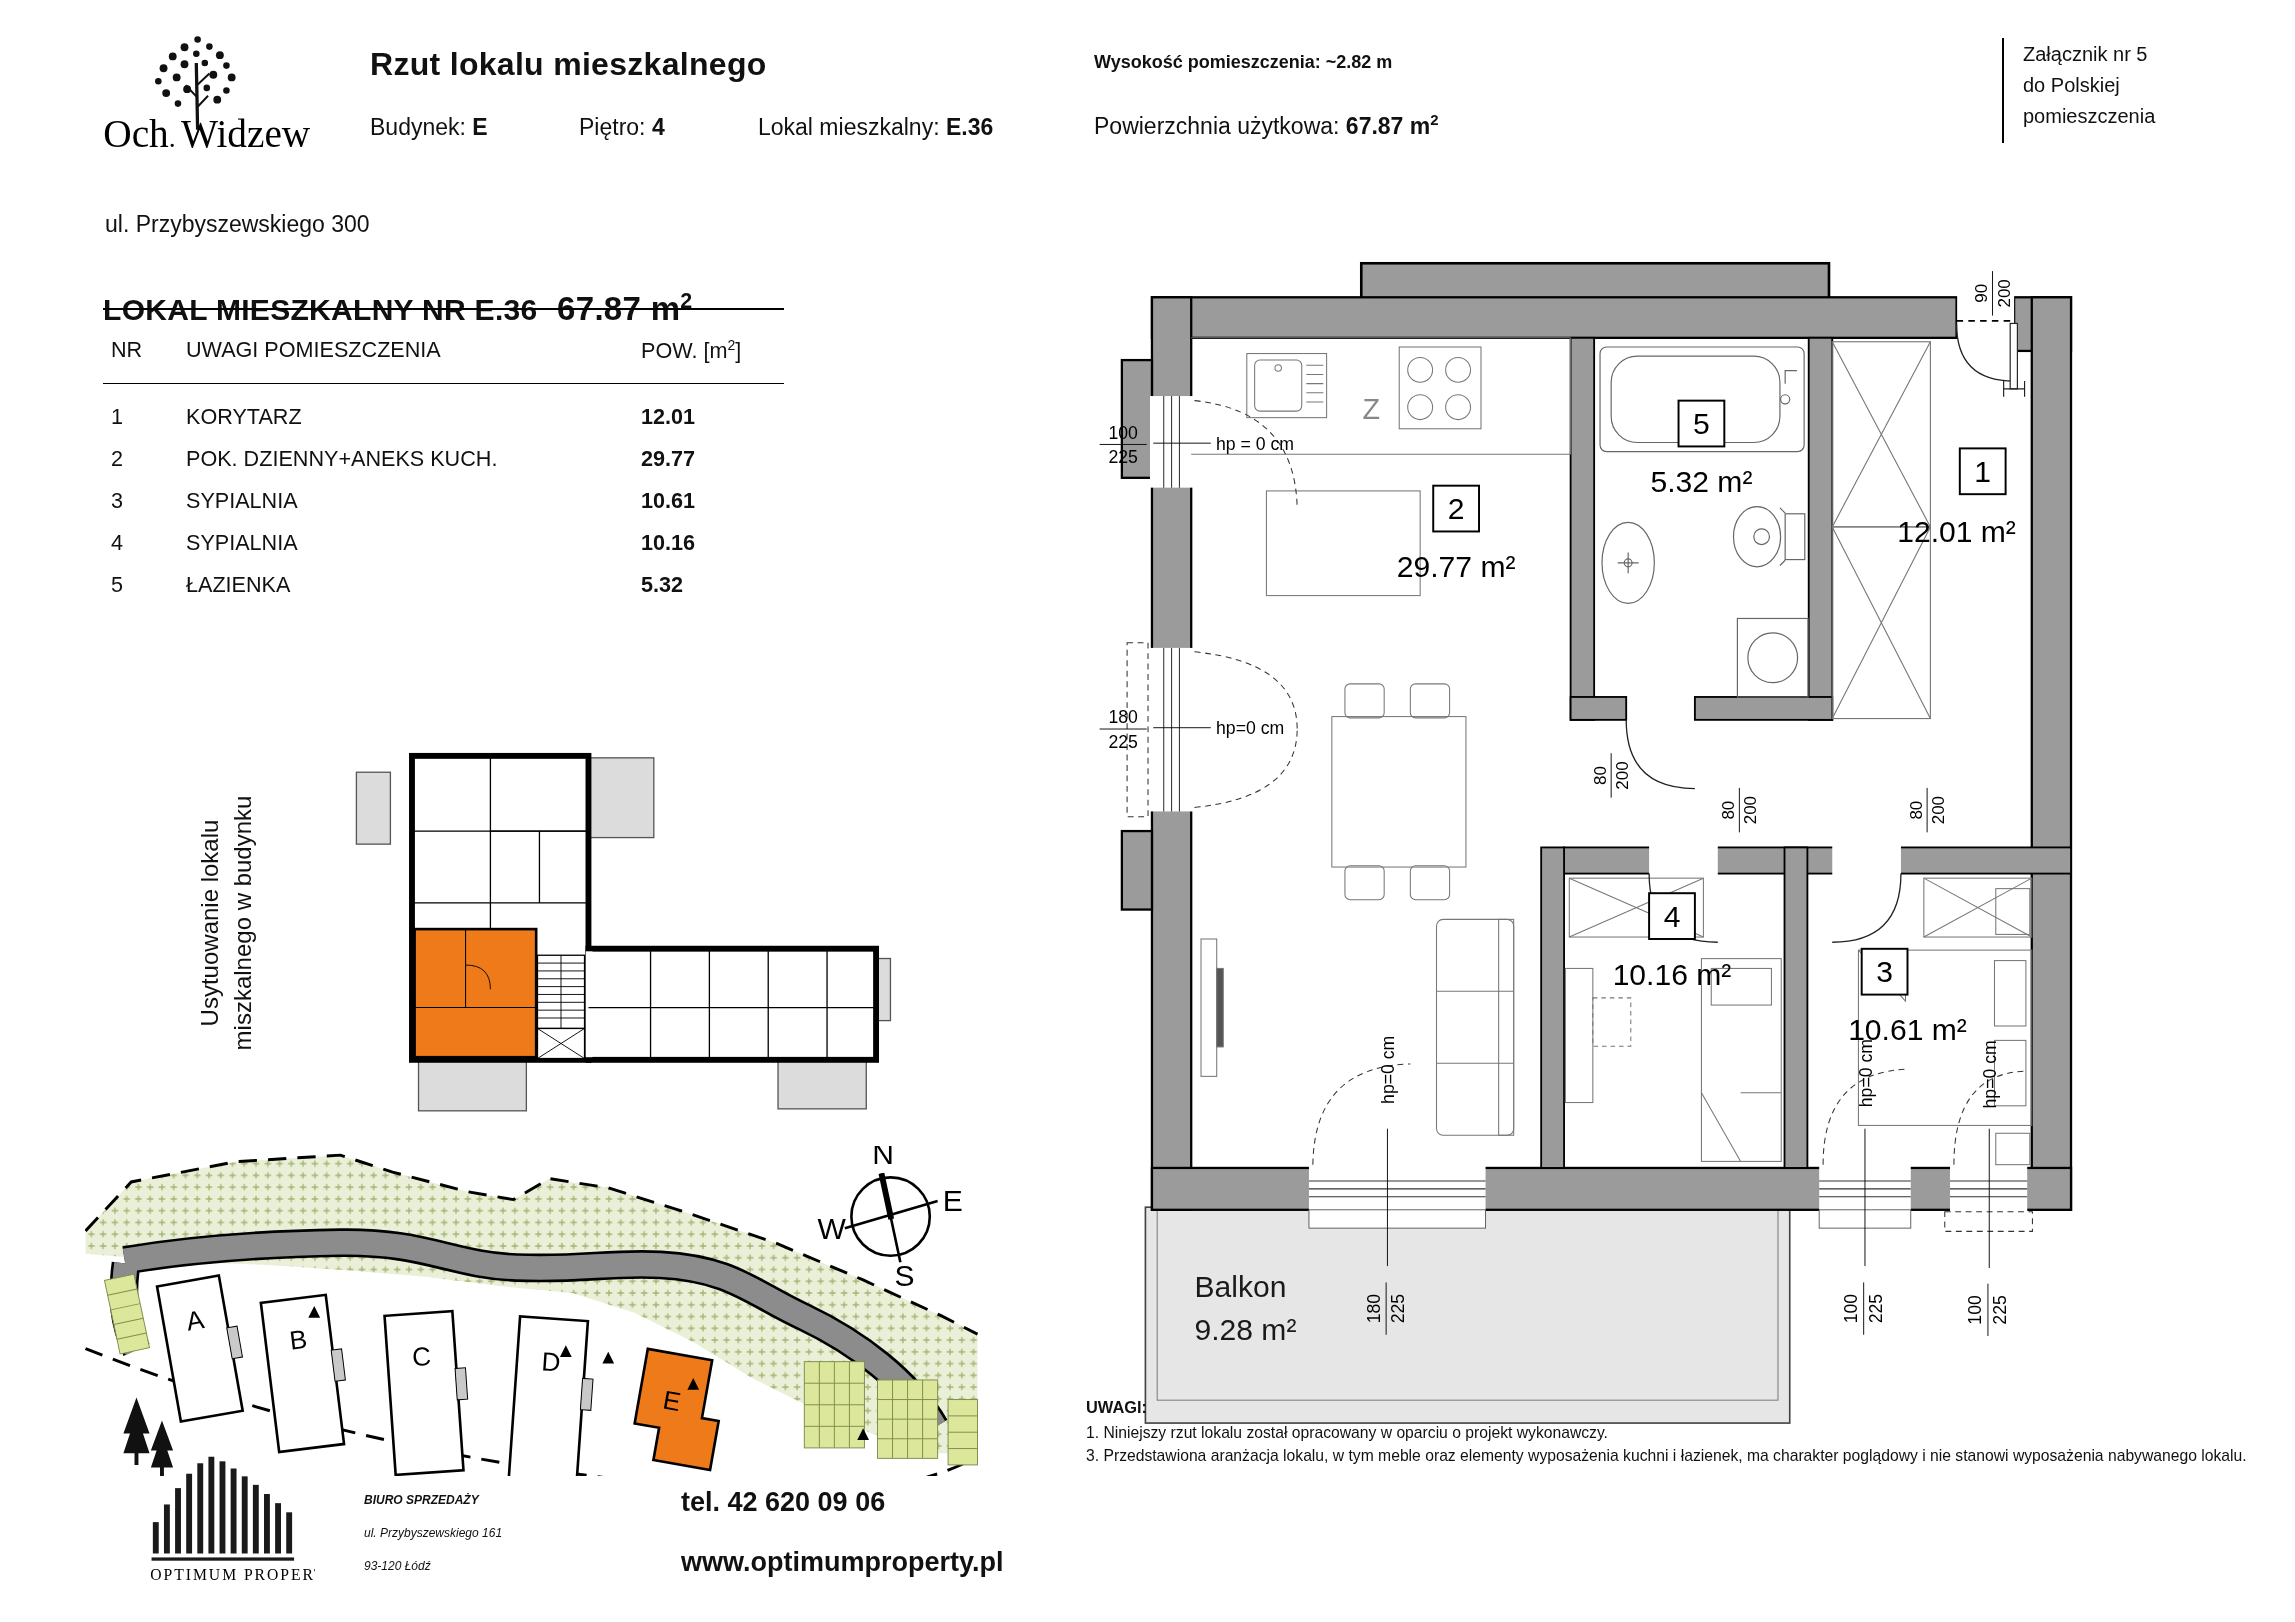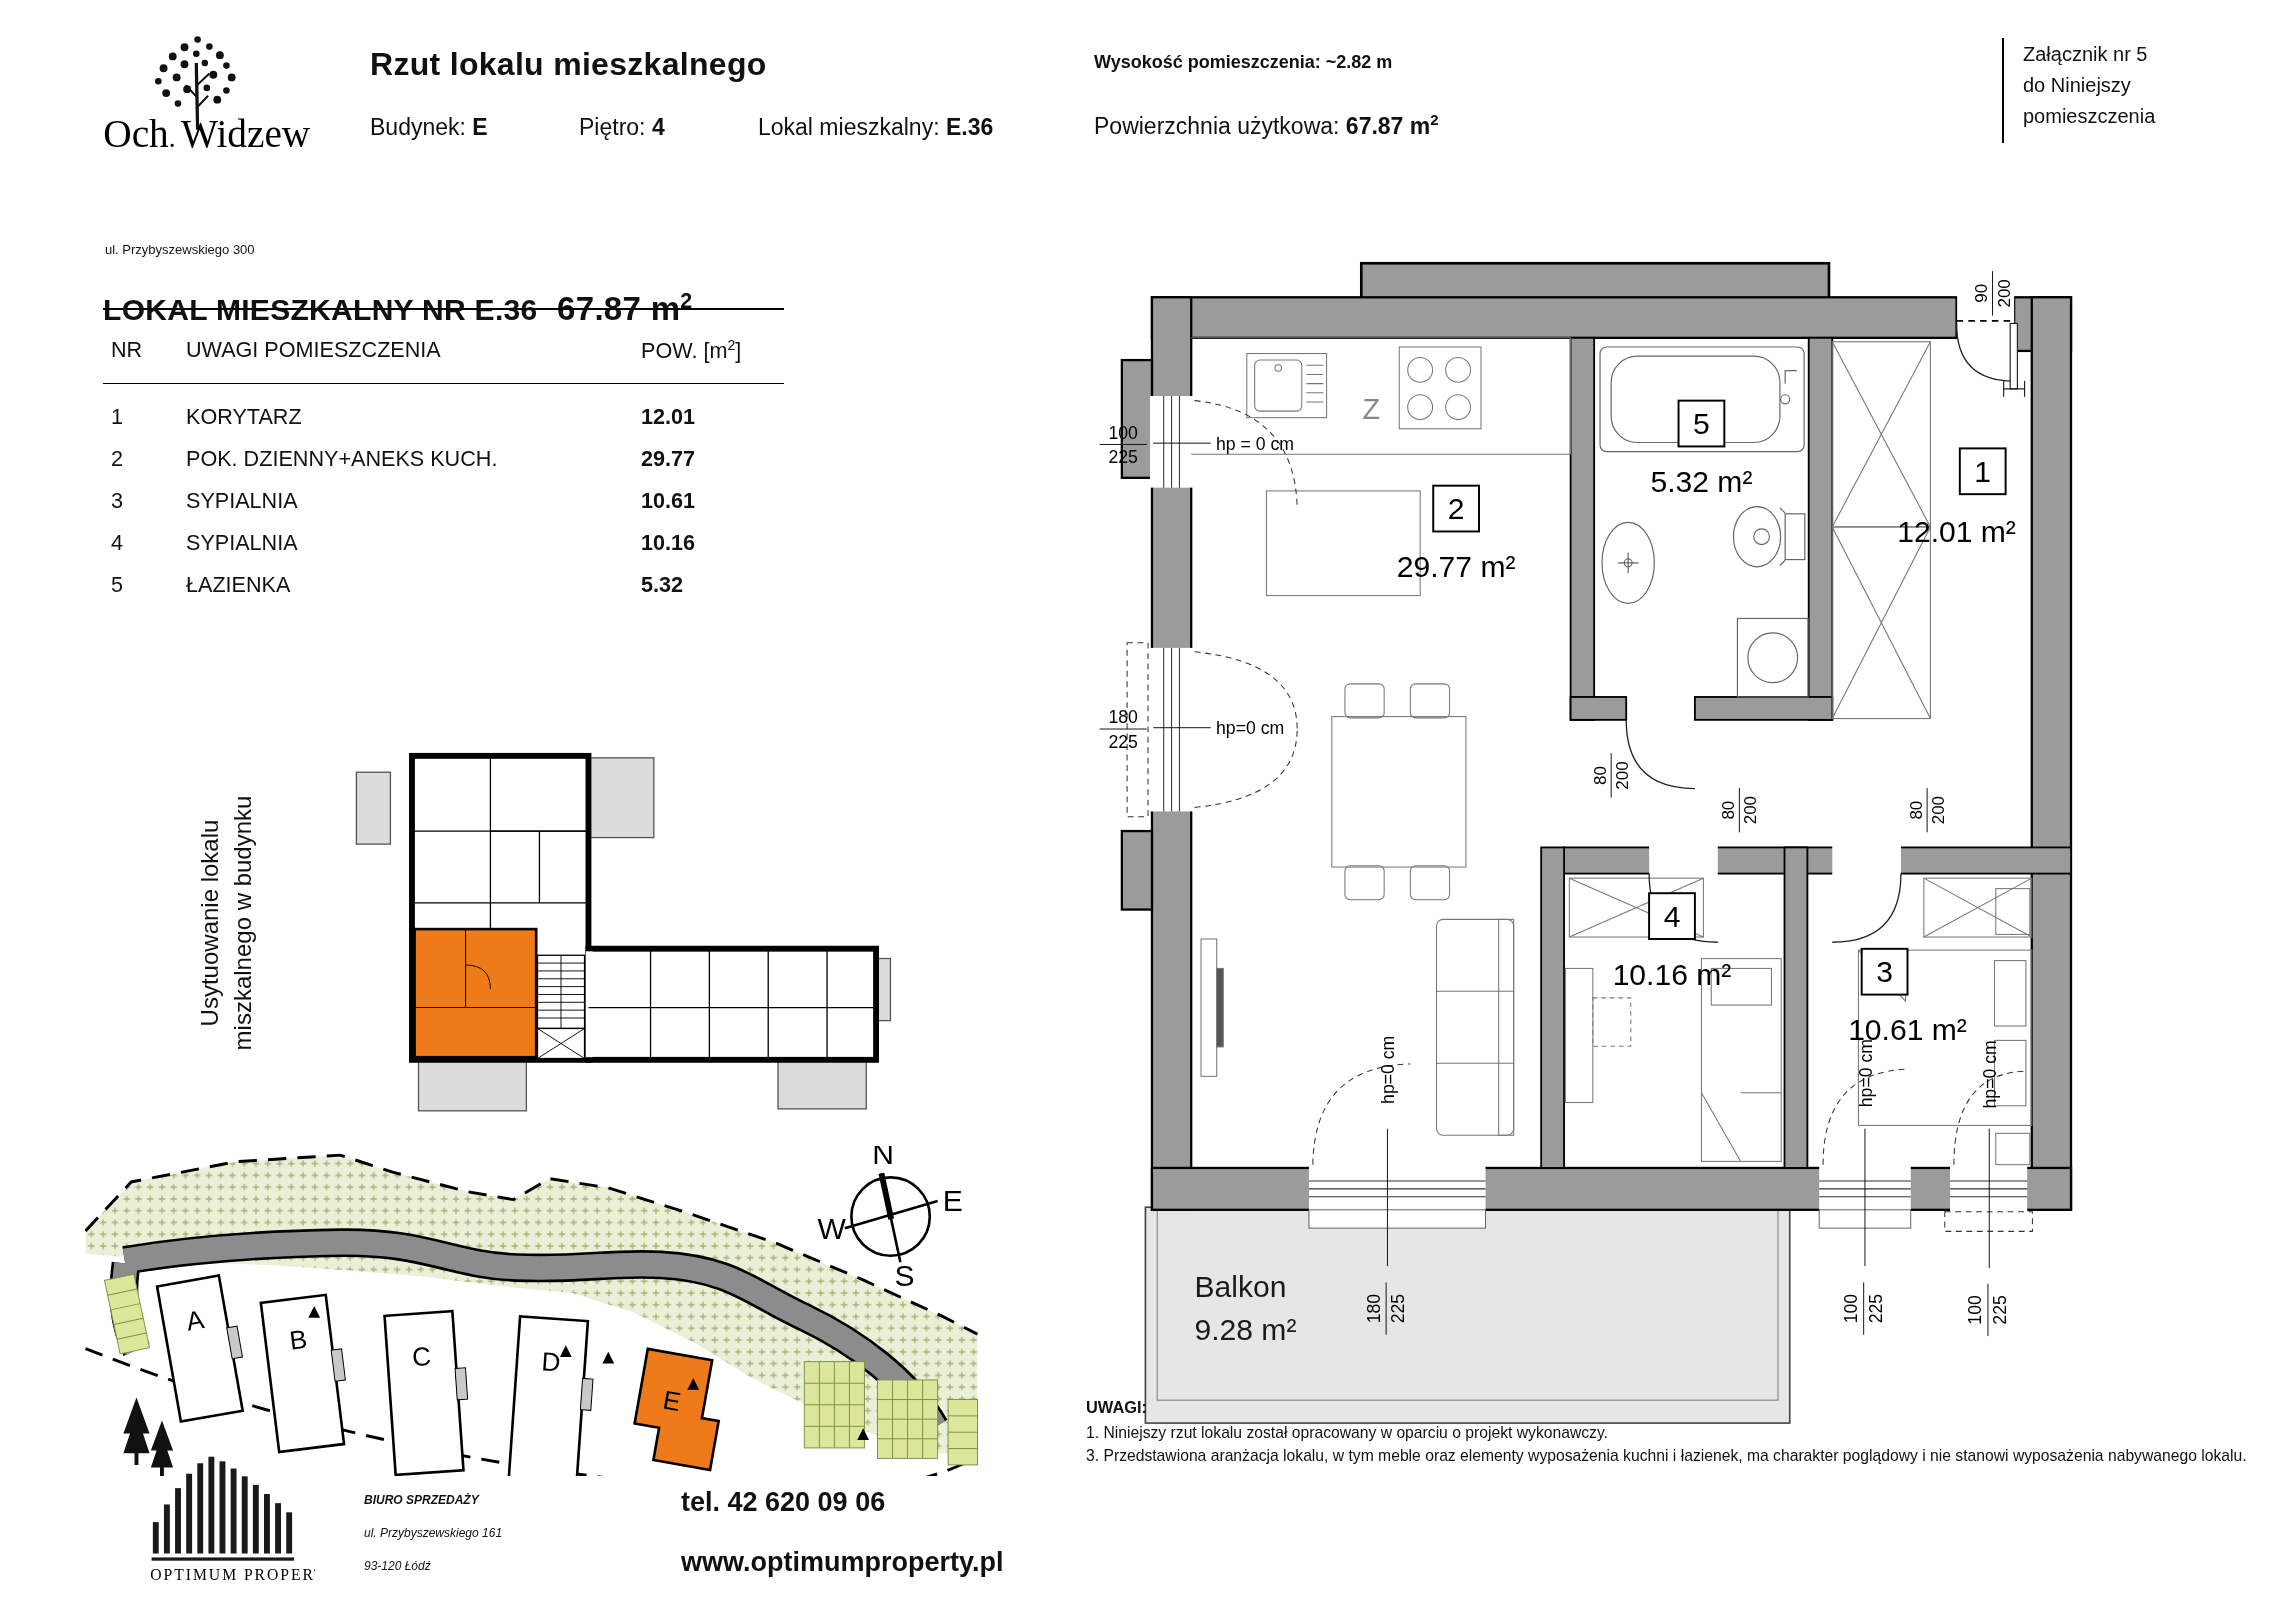--- a/index.html
+++ b/index.html
@@ -5,21 +5,21 @@
   html,body{margin:0;padding:0;background:#fff;}
   body{width:2295px;height:1622px;position:relative;font-family:"Liberation Sans",sans-serif;color:#111;overflow:hidden;}
   .abs{position:absolute;}
   .b{font-weight:bold;}
   .title{left:370px;top:46px;font-size:32px;font-weight:bold;letter-spacing:0.3px;}
   .meta{top:114px;font-size:23px;}
   .hdr-right-1{left:1094px;top:52px;font-size:18px;font-weight:bold;}
   .hdr-right-2{left:1094px;top:111px;font-size:23px;}
   .attach{left:2023px;top:39px;font-size:20px;line-height:31px;}
   .vline{left:2002px;top:38px;width:2px;height:105px;background:#000;}
-  .address{left:105px;top:211px;font-size:13px;margin-top:31px;}
+  .address{left:105px;top:211px;font-size:23px;}
   .heading{left:103px;top:253px;font-size:30px;font-weight:bold;letter-spacing:0.3px;margin-top:36px;}
   .heading .area{font-size:33px;margin-left:19.6px;}
   sup{font-size:65%;}
   .hr{left:103px;width:681px;height:2px;background:#000;}
   .th{font-size:21.6px;}
   .row{font-size:21.6px;}
   .cell-nr{position:absolute;left:0;}
   .cell-name{position:absolute;left:75px;width:432px;}
   .cell-area{position:absolute;left:530px;font-weight:bold;}
   .vcap{left:193px;top:1106px;transform:rotate(-90deg);transform-origin:0 0;width:366px;font-size:24px;line-height:33px;text-align:center;}
@@ -80,21 +80,21 @@
 <div class="abs hdr-right-1">
   <span>Wysokość pomieszczenia:</span> <span>~2.82 m</span>
 </div>
 <div class="abs hdr-right-2">
   <span>Powierzchnia użytkowa:</span> <span class="b"><span>67.87</span>&nbsp;<span>m</span><sup>2</sup></span>
 </div>
 
 <div class="abs vline"></div>
 <div class="abs attach">
   <div>Załącznik nr 5</div>
-  <div>do Niniejszy</div>
+  <div>do Polskiej</div>
   <div>pomieszczenia</div>
 </div>
 
 <div class="abs address">ul. Przybyszewskiego 300</div>
 
 <div class="abs heading">
   <span>LOKAL MIESZKALNY NR E.36</span><span class="area"><span>67.87 m</span><sup>2</sup></span>
 </div>
 
 <div class="abs hr" style="top:308px"></div>

